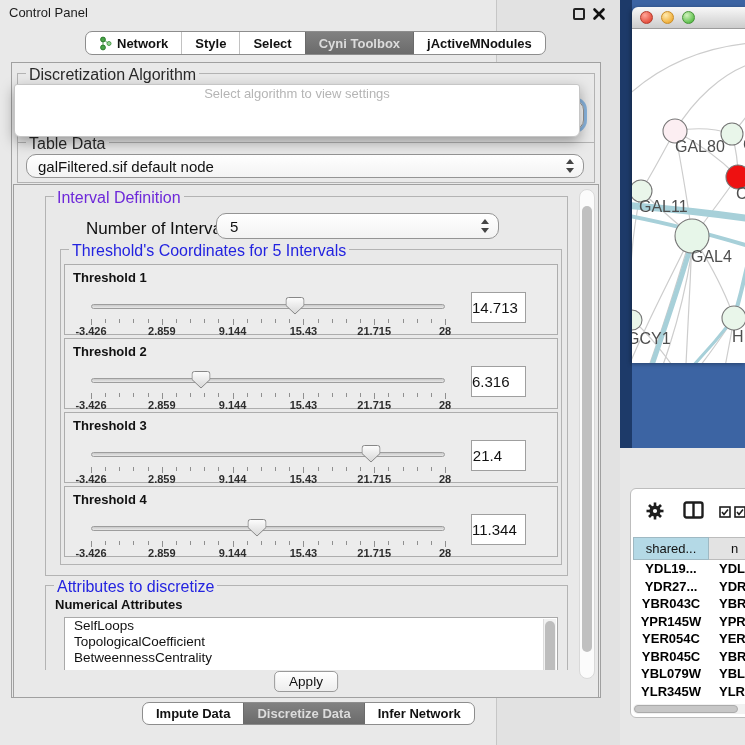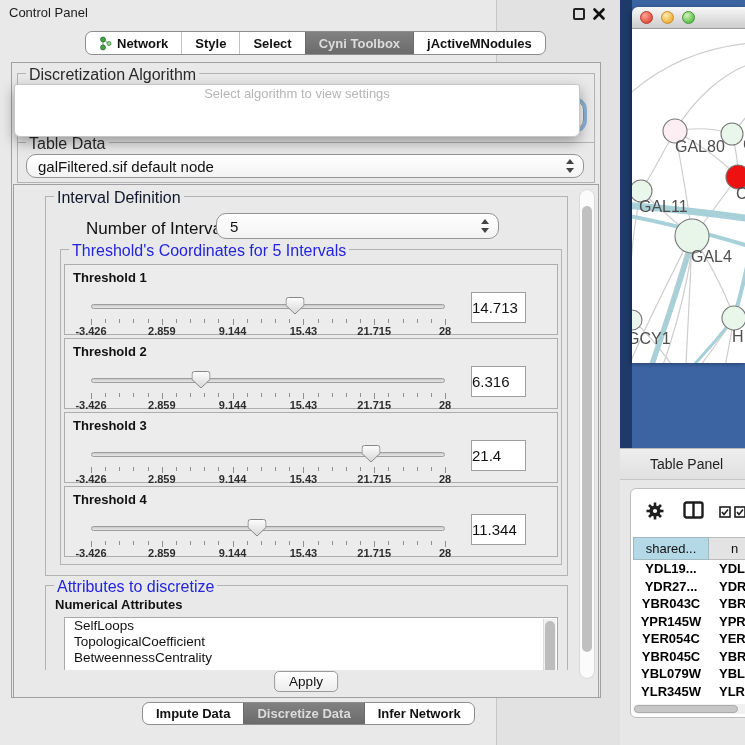--- a/index.html
+++ b/index.html
@@ -24,21 +24,21 @@
   #top-tabs{left:85px;top:31px;height:24px}
   #bottom-tabs{left:142px;top:702px;height:23px}
 
   .cp-outer{position:absolute;left:11px;top:62px;width:590px;height:636px;
      border:1px solid #a0a0a0;background:#e9e9e9}
 
   .group{position:absolute;border:1px solid #b3b3b3}
   .legend{position:absolute;top:-8px;left:8px;background:#e9e9e9;padding:0 3px;
      font-size:16px;white-space:nowrap}
   .legend.dark{color:#2a2a2a}
-  .legend.green{color:#0f172a}
+  .legend.green{color:#6d28d9}
   .legend.blue{color:#2323e0}
 
   .combo{position:absolute;background:linear-gradient(#ffffff,#f3f3f3);
      border:1px solid #949494;border-radius:10px;font-size:15px;color:#111}
   .combo .combo-text{position:absolute;left:11px;top:50%;transform:translateY(-50%);white-space:nowrap}
   .stepper{position:absolute;right:8px;top:50%;transform:translateY(-50%);width:9px;height:14px}
   .stepper:before,.stepper:after{content:"";position:absolute;left:0;border-left:4.5px solid transparent;
      border-right:4.5px solid transparent}
   .stepper:before{top:0;border-bottom:5px solid #444}
   .stepper:after{bottom:0;border-top:5px solid #444}
@@ -73,21 +73,21 @@
   .th-title{position:absolute;left:8px;top:5px;font-size:13px;font-weight:bold}
   .slider{position:absolute;left:26px;top:30px;width:354px;height:40px}
   .track{position:absolute;left:0;top:9px;width:100%;height:5px;border:1px solid #9d9d9d;
      border-radius:3px;background:linear-gradient(#c9c9c9,#e8e8e8)}
   .tick{position:absolute;top:24px;width:1px;height:4px;background:#8f8f8f}
   .tick.major{height:6px}
   .tlabel{position:absolute;top:30px;transform:translateX(-50%);font-size:11px;
      font-weight:bold;color:#2d2d2d;white-space:nowrap}
   .thumb{position:absolute;top:2px;transform:translateX(-50%);width:19px;height:18px}
   .vbox{position:absolute;right:31px;top:27px;width:55px;height:31px;background:#fff;
-     border:1px solid #9f9f9f;font-size:15px;line-height:29px;padding-right:23px}
+     border:1px solid #9f9f9f;font-size:15px;text-align:right;line-height:29px;padding-right:23px}
 
   #attrs-group{left:30px;top:399px;width:523px;height:150px}
   .attrs-sub{position:absolute;left:9px;top:11px;font-size:13px;font-weight:bold}
   #attr-list{position:absolute;left:18px;top:31px;width:494px;height:80px;background:#fff;
      border:1px solid #a9a9a9;overflow:hidden}
   .attr-item{font-size:13.5px;height:16px;line-height:16px;padding-left:9px;white-space:nowrap}
   #list-scroll{position:absolute;right:1px;top:1px;bottom:1px;width:13px;background:#f2f2f2;
      border-left:1px solid #dcdcdc}
   #list-thumb{position:absolute;left:1px;top:2px;width:10px;height:62px;background:#bdbdbd;border-radius:5px}
 
@@ -481,21 +481,20 @@
             <text x="59" y="233">GAL4</text>
             <text x="-5" y="315">GCY1</text>
             <text x="100" y="313">H</text>
             <text x="52" y="377">HAP2</text>
           </svg>
       </div>
     </div>
   </section>
 
   <section id="table-panel">
-    <div class="tp-bar">Table Panel</div>
     <div class="tp-card">
       <div class="tp-toolbar">
         <span class="tool" style="left:14px;top:12px">
           <svg width="20" height="20" viewBox="0 0 20 20">
             <g stroke="#1e1e1e" stroke-width="2.6">
               <line x1="10" y1="1.5" x2="10" y2="18.5"></line>
                 <line x1="1.5" y1="10" x2="18.5" y2="10"></line>
               <line x1="4" y1="4" x2="16" y2="16"></line>
                 <line x1="16" y1="4" x2="4" y2="16"></line>
             </g>

